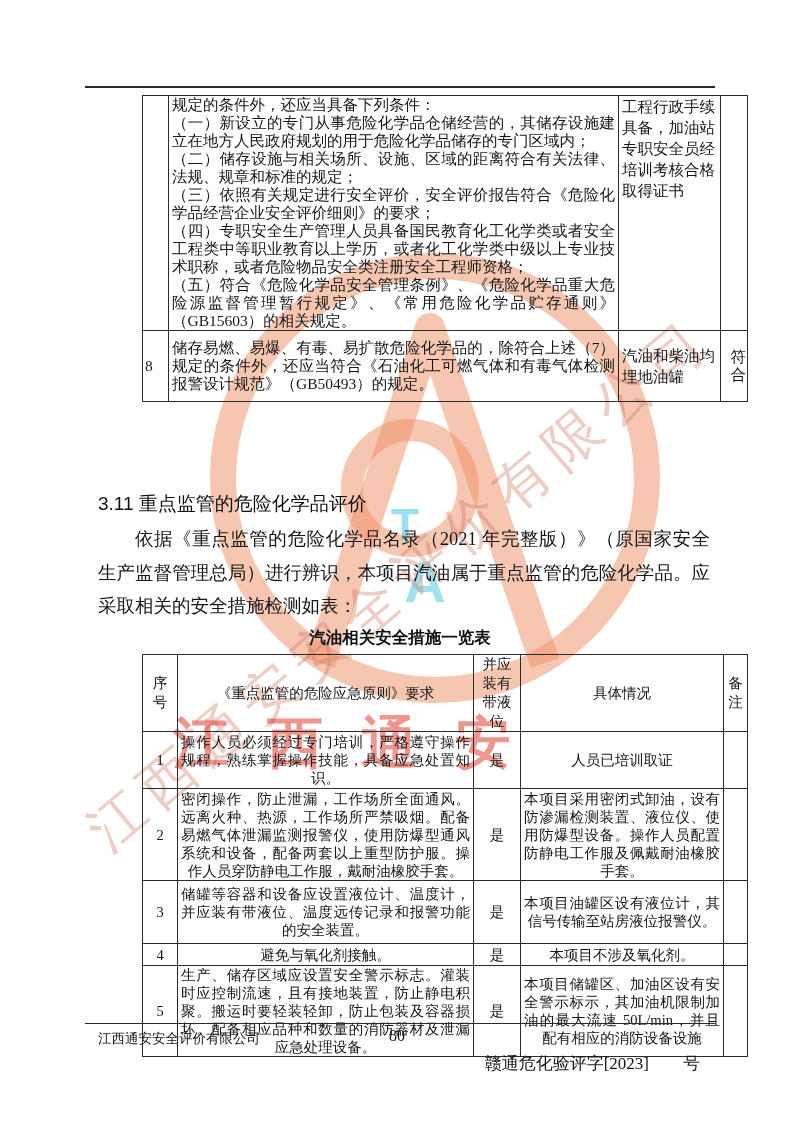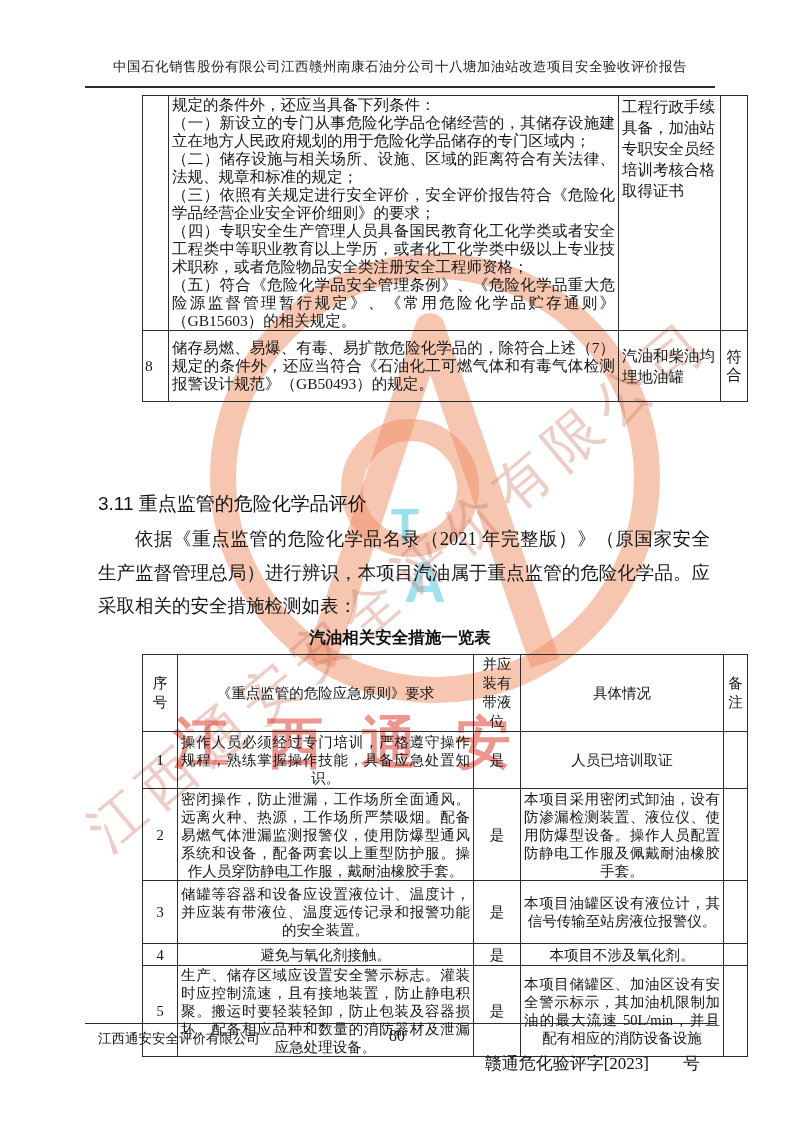--- a/index.html
+++ b/index.html
@@ -29,21 +29,21 @@
   .rule{position:absolute;left:85px;right:85px;border-top:2px solid #2b2b2b;}
   .rule-top{top:86px;}
   .rule-bottom{top:1023px;border-top-width:1.5px;}
   table{border-collapse:collapse;table-layout:fixed;margin-left:35px;}
   td{border:1px solid #2b2b2b;padding:0 3px;vertical-align:middle;
      font-size:15.5px;line-height:18px;color:#161616;overflow:hidden;}
   .t1{position:absolute;top:95px;left:107px;width:605px;}
   .t1 .c-no{text-align:left;padding-left:2px;}
   .t1 .c-req{text-align:justify;white-space:pre-line;}
   .t1 .c-sit{line-height:21px;}
-  .t1 .c-res{text-align:center;padding:17px 1px;}
+  .t1 .c-res{text-align:right;padding:17px 1px;}
   .top{vertical-align:top;}
   .t2-title{position:absolute;top:627px;left:85px;right:85px;text-align:center;
      font-family:"Liberation Sans","DejaVu Sans",sans-serif;
      font-weight:bold;font-size:16.5px;color:#111;}
   .t2{position:absolute;top:654px;left:107px;width:605px;}
   .t2 td{font-size:14.5px;line-height:18px;}
   .t2 .hdr td{text-align:center;line-height:19px;}
   .t2 .c-no{text-align:center;}
   .t2 .c-req,.t2 .c-sit{text-align:justify;text-align-last:center;}
   .t2 .c-comply{text-align:center;}
@@ -73,21 +73,20 @@
       </g>
     </svg>
     <span class="wm-t">T</span>
     <span class="wm-a">A</span>
     <div class="wm-diag">江西通安安全评价有限公司</div>
     <div class="wm-red">江西通安</div>
   </div>
 
   <div class="content">
 
-    <div class="doc-header">中国石化销售股份有限公司江西赣州南康石油分公司十八塘加油站改造项目安全验收评价报告</div>
     <div class="rule rule-top"></div>
 
     <table class="t1">
       <colgroup>
           <col style="width:26px">
           <col style="width:450px">
           <col style="width:102px">
           <col style="width:27px">
         </colgroup>
       <tbody>

